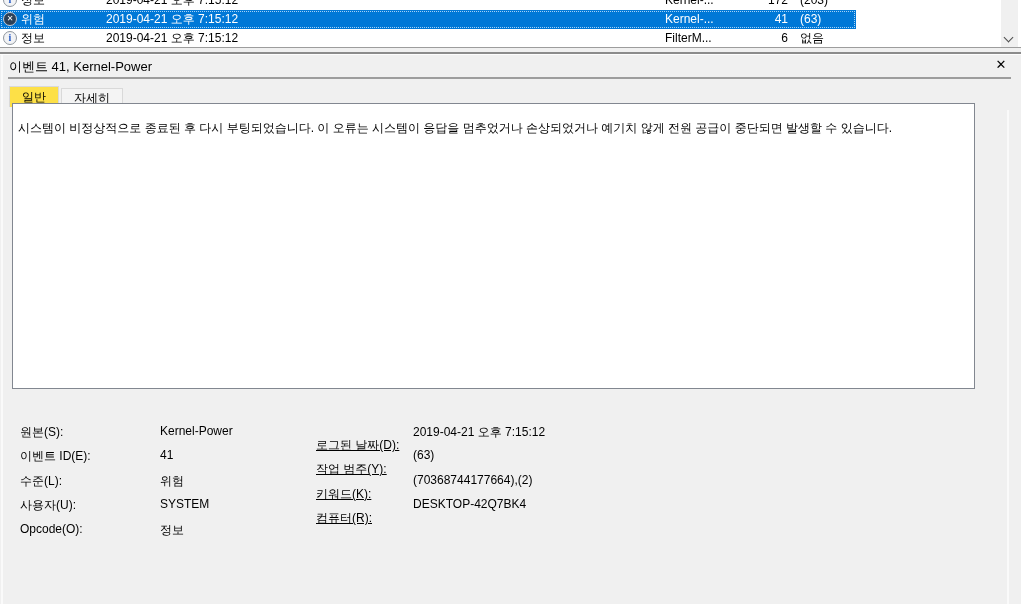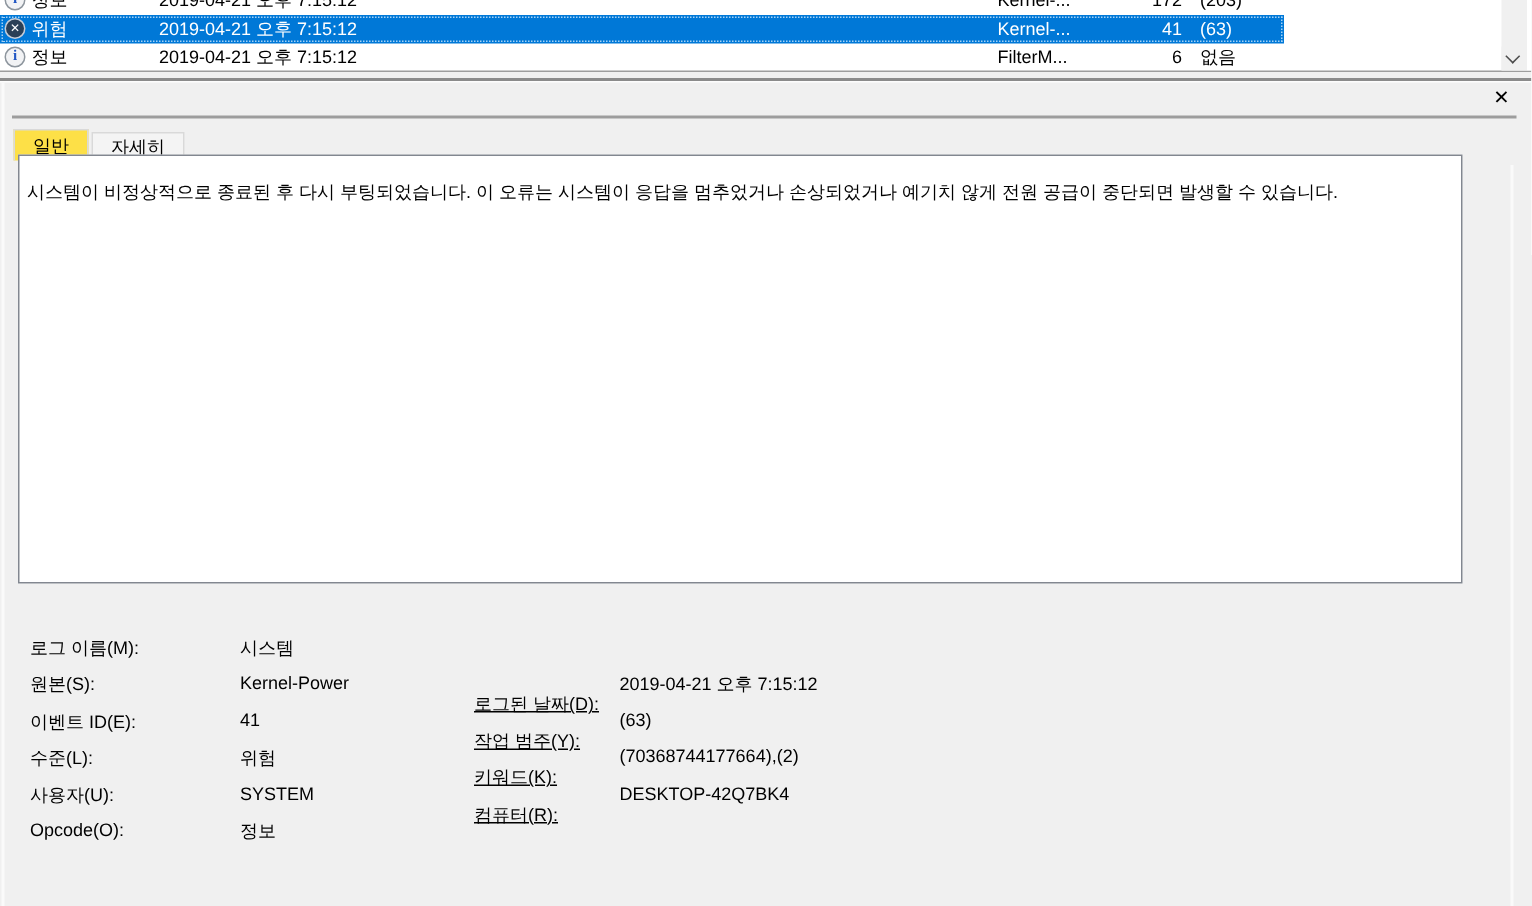--- a/index.html
+++ b/index.html
@@ -107,41 +107,38 @@
     <div class="scrolltrack">
       <div class="scrollbtn">
         <span class="chev"></span>
       </div>
     </div>
   </div>
 
   <div class="splitline"></div>
   <div class="splitlight"></div>
 
+  <div class="pane-title">이벤트 41, Kernel-Power</div>
   <div class="close-btn">✕</div>
   <div class="hr1"></div>
 
   <div class="tabstrip">
     <div class="tab active">일반</div>
     <div class="tab">자세히</div>
   </div>
 
   <div class="page-ledge"></div>
   <div class="page-redge"></div>
 
   <div class="msgbox">
     <span>시스템이 비정상적으로 종료된 후 다시 부팅되었습니다. 이 오류는 시스템이 응답을 멈추었거나 손상되었거나 예기치 않게 전원 공급이 중단되면 발생할 수 있습니다.</span>
   </div>
 
   <div class="fields">
 
-    <div class="frow">
-      <span class="flabel">로그 이름(M):</span>
-      <span class="fvalue">시스템</span>
-    </div>
 
     <div class="frow">
       <span class="flabel">원본(S):</span>
       <span class="fvalue">Kernel-Power</span>
       <span class="flabel2">로그된 날짜(D):</span>
       <span class="fvalue2">2019-04-21 오후 7:15:12</span>
     </div>
 
     <div class="frow">
       <span class="flabel">이벤트 ID(E):</span>

